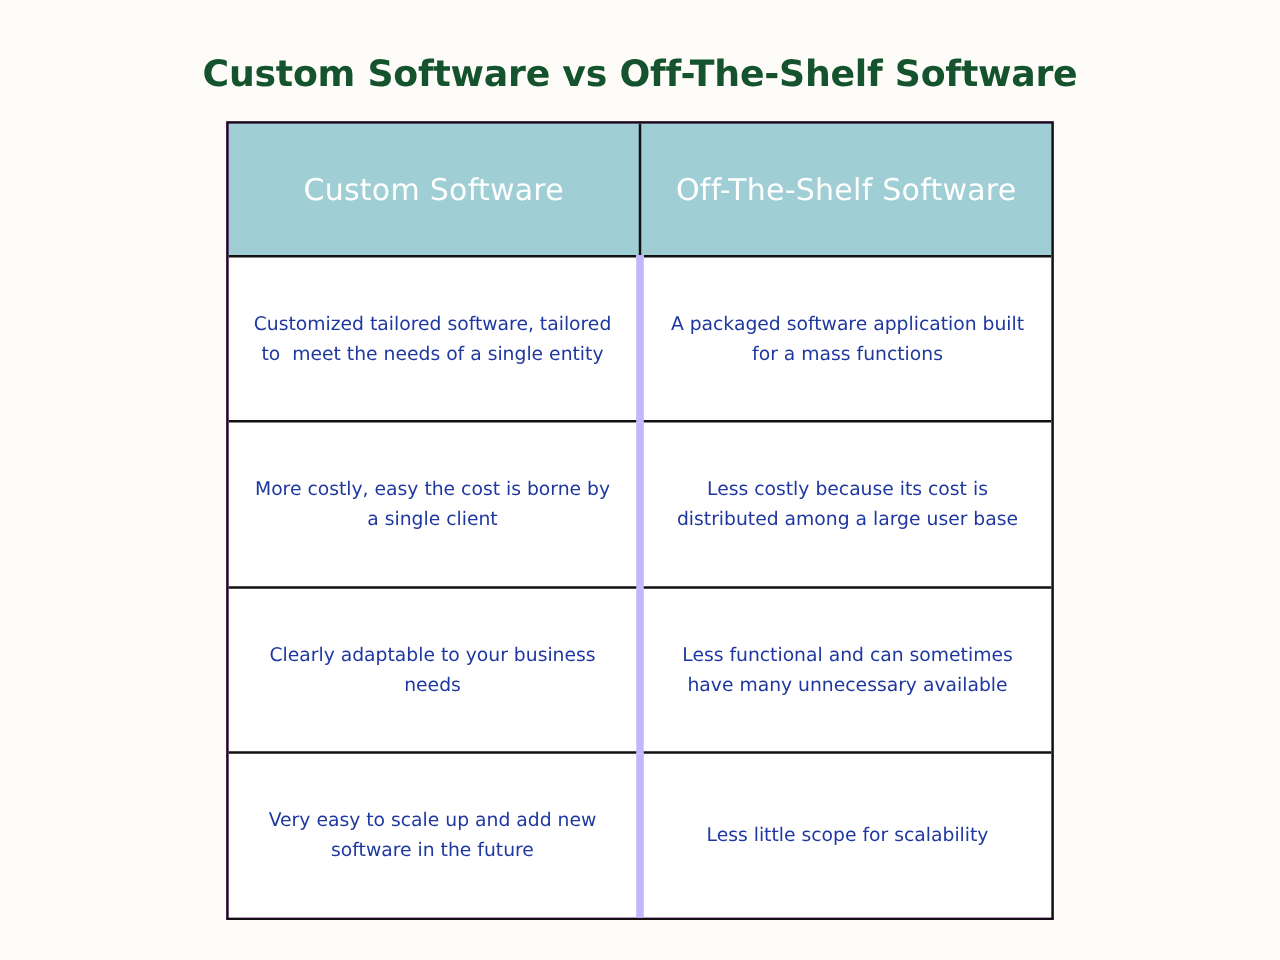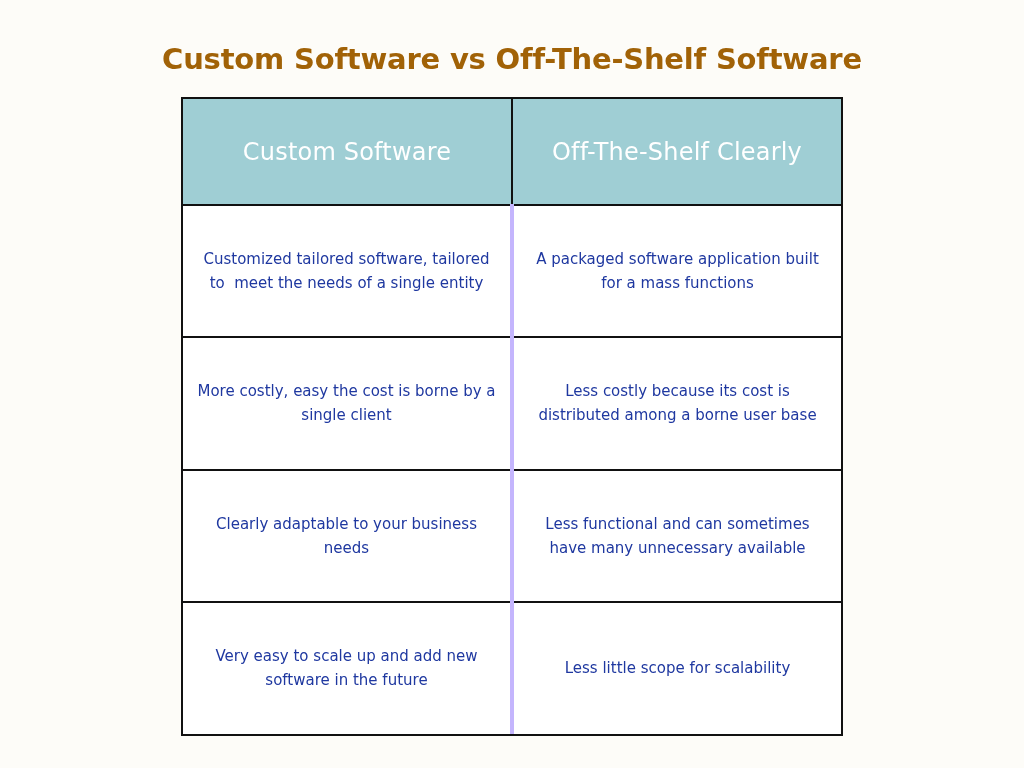--- a/index.html
+++ b/index.html
@@ -26,21 +26,21 @@
   .slide-title {
     position: absolute;
     left: 0;
     top: 40px;
     width: 1024px;
     text-align: center;
     font-family: "DejaVu Sans", "Liberation Sans", sans-serif;
     font-size: 29px;
     font-weight: bold;
     letter-spacing: -0.2px;
-    color: #a16207;
+    color: #14532d;
     line-height: 38px;
     white-space: nowrap;
   }
 
   
   .compare-table-wrap {
     position: absolute;
     left: 181px;
     top: 97px;
     width: 662px;
@@ -90,21 +90,21 @@
     height: 106.6px;
     background: #ffffff;
     color: #1f38a0;
     font-family: "DejaVu Sans", "Liberation Sans", sans-serif;
     font-size: 15px;
     font-weight: normal;
     line-height: 24px;
     border-bottom: 2px solid #111111;
   }
   .compare-table tbody td.col-left {
-    border-right: 4px solid #c4b5fd;
+    border-right: 6px solid #c4b5fd;
   }
   .compare-table tbody tr:last-child td {
     border-bottom: none;
   }
 
   .cell-text {
     display: block;
     white-space: pre-wrap;
   }
 </style>
@@ -117,38 +117,38 @@
 
   <div class="compare-table-wrap">
     <table class="compare-table">
       <colgroup>
         <col>
         <col>
       </colgroup>
       <thead>
         <tr>
           <th class="col-left">Custom Software</th>
-          <th class="col-right">Off-The-Shelf Clearly</th>
+          <th class="col-right">Off-The-Shelf Software</th>
         </tr>
       </thead>
       <tbody>
         <tr>
           <td class="col-left">
             <span class="cell-text">Customized tailored software, tailored to  meet the needs of a single entity</span>
           </td>
           <td class="col-right">
             <span class="cell-text">A packaged software application built for a mass functions</span>
           </td>
         </tr>
         <tr>
           <td class="col-left">
             <span class="cell-text">More costly, easy the cost is borne by a single client</span>
           </td>
           <td class="col-right">
-            <span class="cell-text">Less costly because its cost is distributed among a borne user base</span>
+            <span class="cell-text">Less costly because its cost is distributed among a large user base</span>
           </td>
         </tr>
         <tr>
           <td class="col-left">
             <span class="cell-text">Clearly adaptable to your business needs</span>
           </td>
           <td class="col-right">
             <span class="cell-text">Less functional and can sometimes have many unnecessary available</span>
           </td>
         </tr>

